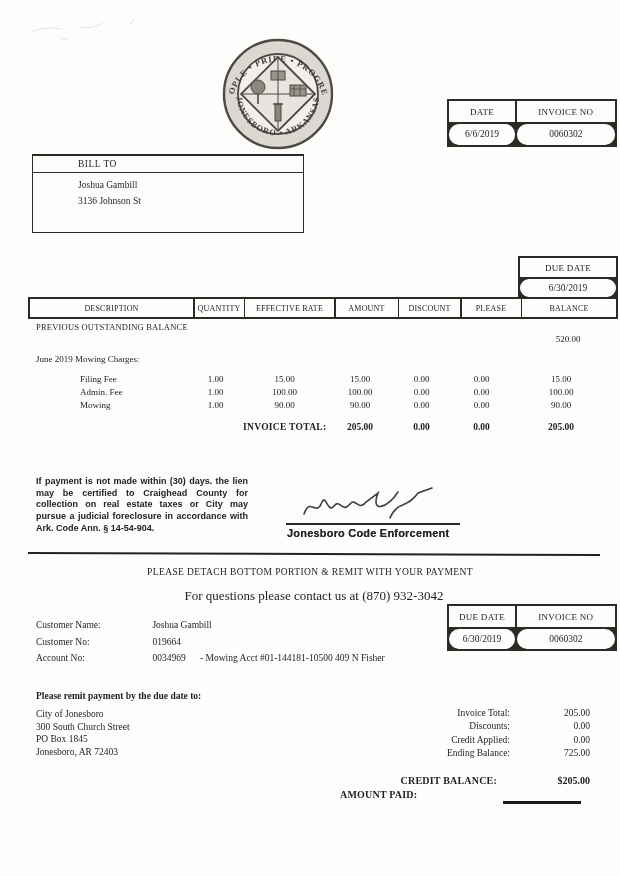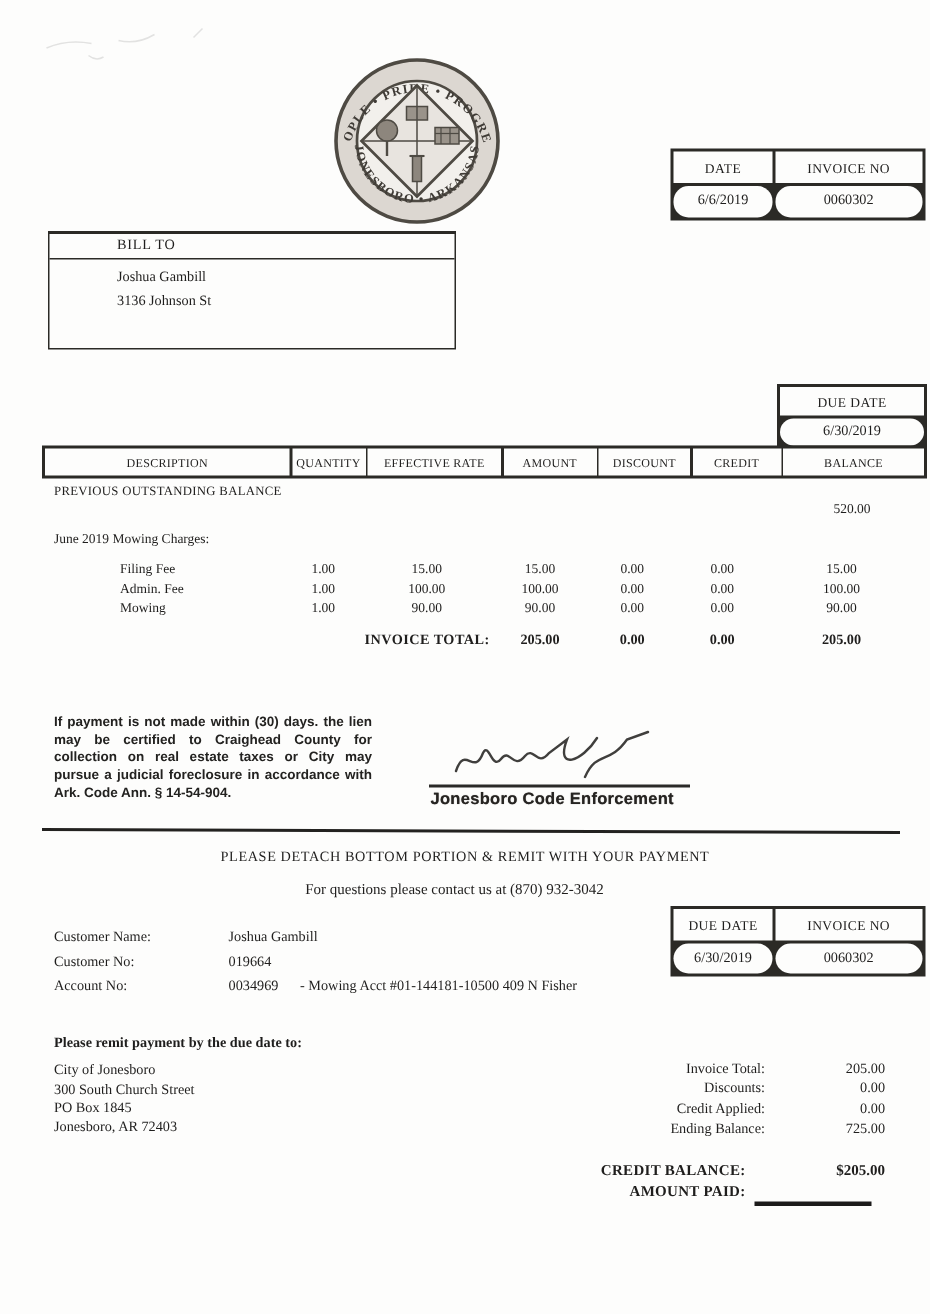--- a/index.html
+++ b/index.html
@@ -42,37 +42,37 @@
   .bold { font-weight:bold; }
 
   .notice { left:36px; top:476px; width:212px; font-size:9px; font-weight:bold; line-height:1.3; text-align:justify; color:#232220; }
 
   .sig-line { left:286px; top:523px; width:174px; height:1.6px; background:#2b2a28; }
   .sig-name { left:287px; top:527px; width:190px; font-size:11px; font-weight:bold; letter-spacing:.2px; color:#262422; text-shadow:0 0 .5px #55524e; }
 
   .separator { left:28px; top:553px; width:572px; height:2px; background:#232220; transform:rotate(.2deg); }
 
   .detach  { left:10px; top:567px; width:600px; text-align:center; font-size:9.5px; letter-spacing:.4px; }
-  .contact { left:3px; top:588px; width:600px; text-align:center; font-size:10px; }
+  .contact { left:14px; top:588px; width:600px; text-align:center; font-size:13px; }
 
   .cust { left:36px; top:617px; font-size:9.5px; line-height:16.5px; }
   .cust .clabel { display:inline-block; width:114px; }
   .acct-desc { margin-left:12px; }
 
   .remit-head  { left:36px; top:691px; font-size:9.5px; font-weight:bold; }
   .remit-addr  { left:36px; top:708px; font-size:9.5px; line-height:12.6px; }
 
   .totals { left:380px; top:708px; width:210px; font-size:9.5px; }
   .totals .trow { display:flex; height:13.4px; }
   .totals .tlabel { width:130px; text-align:right; }
   .totals .tvalue { width:80px; text-align:right; }
 
   .ib-label { left:340px; top:775px; width:157px; text-align:right; font-size:10px; font-weight:bold; letter-spacing:.2px; }
   .ib-value { left:497px; top:775px; width:93px;  text-align:right; font-size:10px; font-weight:bold; }
-  .ap-label { left:340px; top:789px; width:157px; text-align:right; font-size:10px; font-weight:bold; letter-spacing:.2px; }
+  .ap-label { left:340px; top:789px; width:157px; text-align:left; font-size:10px; font-weight:bold; letter-spacing:.2px; }
   .ap-line  { left:503px; top:801px; width:78px; height:2.6px; background:#1c1b1a; }
 
   .prev-label { left:36px; top:322px; font-size:8.5px; letter-spacing:.2px; }
   .prev-value { left:518px; top:334px; width:100px; text-align:center; font-size:9px; }
   .section-label { left:36px; top:354px; font-size:9px; }
   .total-label { left:243px; top:422px; font-size:9.5px; font-weight:bold; letter-spacing:.3px; }
 </style>
 </head>
 <body>
 
@@ -143,21 +143,21 @@
     <div class="lbl">DUE DATE</div>
     <div class="val">6/30/2019</div>
   </div>
 
   <div class="abs boxgrid colhdr">
     <div>DESCRIPTION</div>
     <div>QUANTITY</div>
     <div>EFFECTIVE RATE</div>
     <div>AMOUNT</div>
     <div>DISCOUNT</div>
-    <div>CREDIT</div>
+    <div>PLEASE</div>
     <div>BALANCE</div>
   </div>
 
   <div class="abs prev-label">PREVIOUS OUTSTANDING BALANCE</div>
   <div class="abs prev-value">520.00</div>
   <div class="abs section-label">June 2019 Mowing Charges:</div>
 
   <div class="cols" style="top:374px">
     <div class="desc">Filing Fee</div>
     <div class="num">1.00</div>

